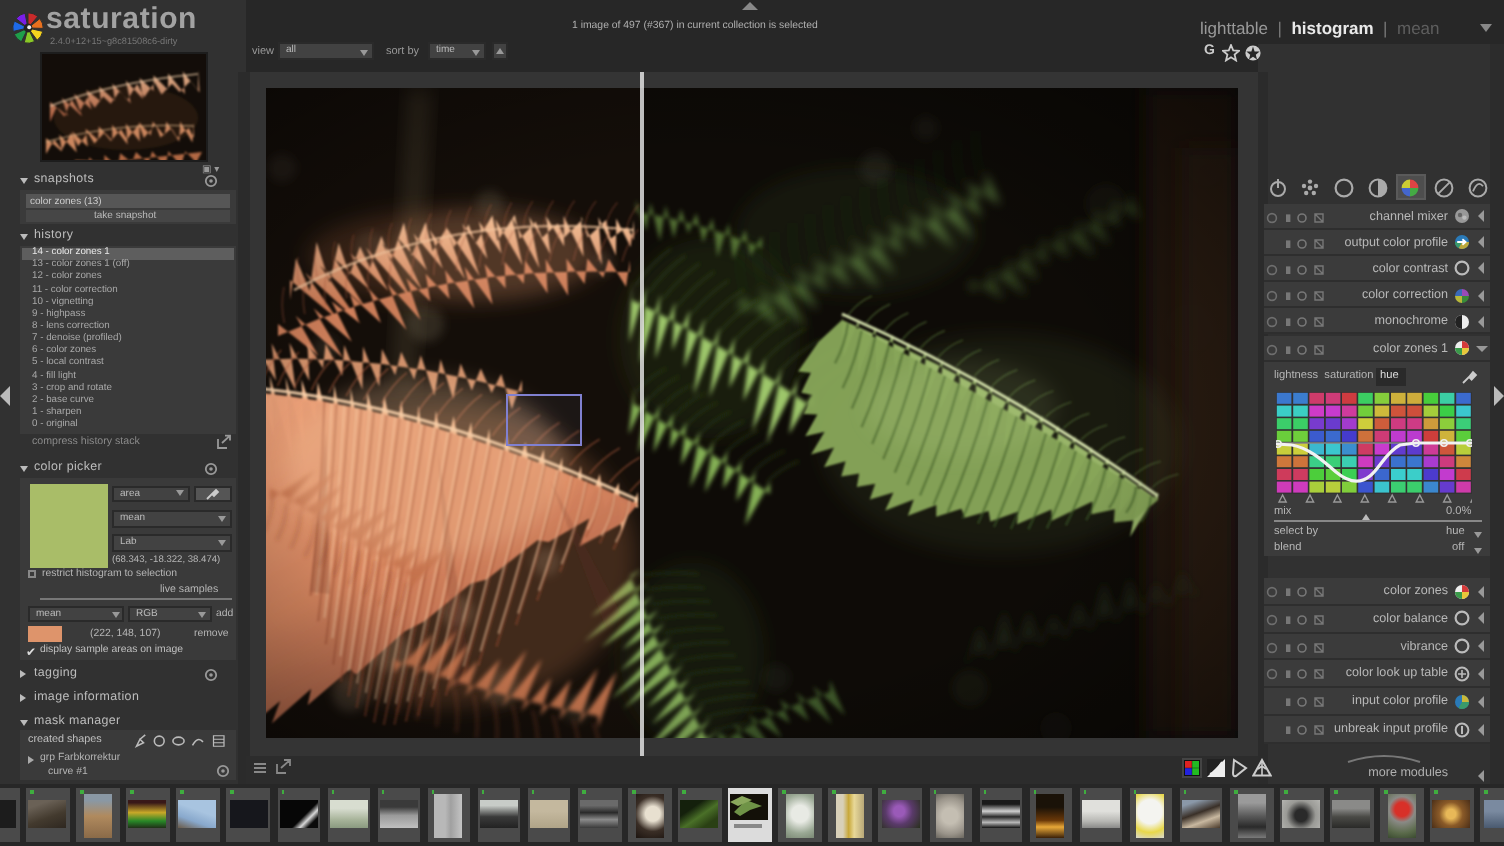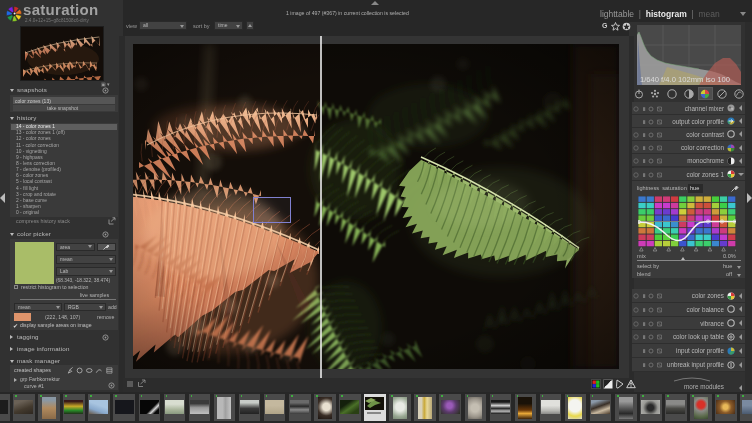--- a/index.html
+++ b/index.html
@@ -521,36 +521,20 @@
       <path d="M0.5,9.5 L9.5,0.5 L0.5,0.5 Z" fill="#222"></path>
       <path d="M2,8 Q5,7 8,2" stroke="#eee" stroke-width="1" fill="none"></path>
     </svg>
 <svg class="abs" style="left:615px;top:379px" width="10" height="10">
       <path d="M2,1 L8,5 L3,9 Q1.5,9.5 1.5,7.5 Z" fill="none" stroke="#ccc" stroke-width="1"></path>
     </svg>
 <svg class="abs" style="left:626px;top:379px" width="10" height="10">
       <path d="M5,1 L9.3,8.7 L0.7,8.7 Z" fill="none" stroke="#ccc" stroke-width="1"></path>
       <path d="M5,1 L5,8.7 M3,5.5 L5,4 L7,5.5" stroke="#ccc" stroke-width="0.8" fill="none"></path>
     </svg>
-<div class="abs" style="left:637px;top:25px;width:104px;height:60px">
-      <svg width="104" height="60" viewBox="0 0 104 60" style="position:absolute;left:0;top:0">
-        <rect width="104" height="60" fill="#494949"></rect>
-        <line x1="26" y1="0" x2="26" y2="60" stroke="#585858" stroke-width="1"></line>
-        <line x1="52" y1="0" x2="52" y2="60" stroke="#585858" stroke-width="1"></line>
-        <line x1="78" y1="0" x2="78" y2="60" stroke="#585858" stroke-width="1"></line>
-        <line x1="0" y1="20" x2="104" y2="20" stroke="#585858" stroke-width="1"></line>
-        <line x1="0" y1="40" x2="104" y2="40" stroke="#585858" stroke-width="1"></line>
-        <path d="M0,60 L0,10 L2,7 L4,12 L7,20 L10,26 L14,31 L20,35 L28,38 L38,40 L50,42 L62,44 L74,46 L84,49 L92,53 L99,57 L104,59 L104,60 Z" fill="#9c9c9c" fill-opacity="0.92"></path>
-        <path d="M22,60 L30,42 L44,46 L58,50 L70,54 L82,57 L92,59 L104,60 Z" fill="#b8a85e" fill-opacity="0.5"></path>
-        <path d="M62,60 L70,48 L78,38 L86,33 L93,33 L99,39 L104,47 L104,60 Z" fill="#b35d55" fill-opacity="0.68"></path>
-        <path d="M0,10 L2,7 L4,12 L7,20 L10,26 L14,31 L20,35 L28,38 L38,40 L50,42 L62,44" stroke="#7aa87a" stroke-width="1" fill="none" opacity="0.55"></path>
-        <path d="M0,60 L1,14 L2.5,34 L4,52 L5,60 Z" fill="#5a6a9a" fill-opacity="0.6"></path>
-        <text x="3" y="57" font-family="Liberation Sans" font-size="7.6" fill="#dadada">1/640 f/4.0 102mm iso 100</text>
-      </svg>
-    </div>
 <div class="abs" style="left:698px;top:87px;width:15px;height:13px;background:#4e4e4e;border:1px solid #5a5a5a"></div>
 <div class="abs" style="left:634px;top:89px">
       <svg width="10" height="10" viewBox="0 0 10 10" style="display:block">
         <circle cx="5.0" cy="5.5" r="3.5" fill="none" stroke="#aaa" stroke-width="1"></circle>
         <line x1="5.0" y1="0.5" x2="5.0" y2="5.0" stroke="#aaa" stroke-width="1"></line>
       </svg>
     </div>
 <div class="abs" style="left:650px;top:89px">
       <svg width="10" height="10" viewBox="0 0 10 10" style="display:block">
         <circle cx="5.0" cy="1.8" r="1.1" fill="#aaa"></circle>

